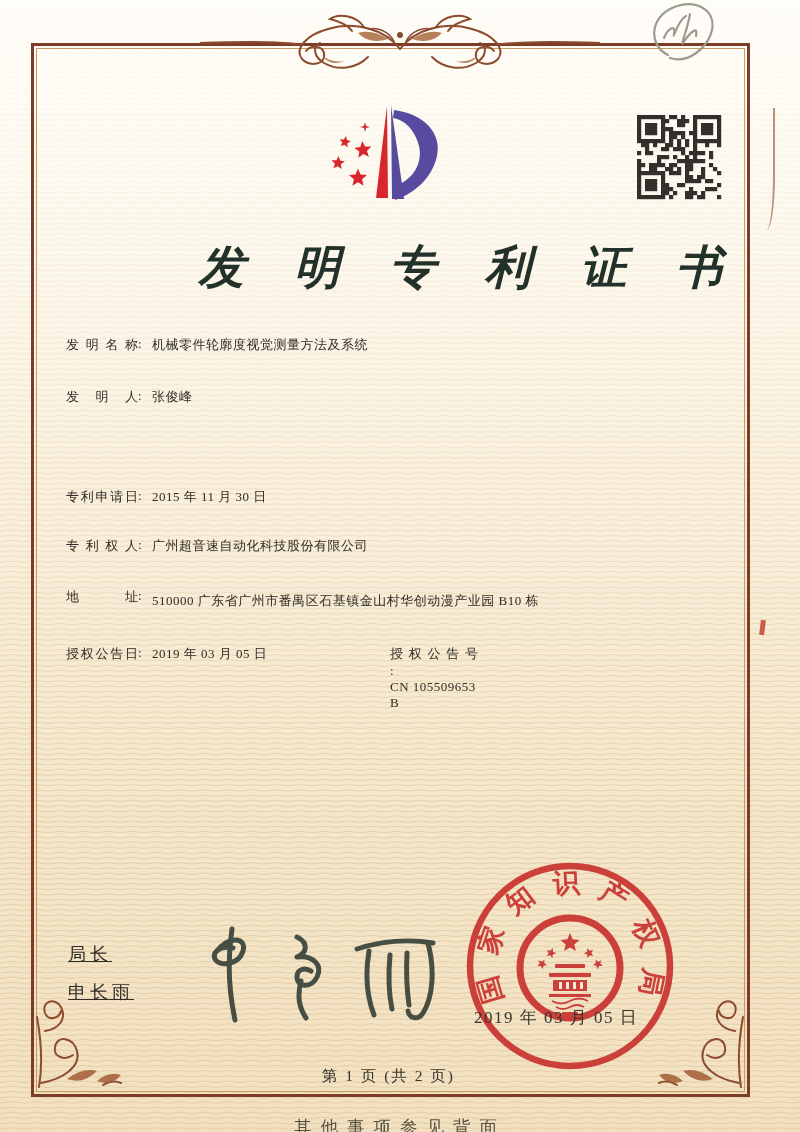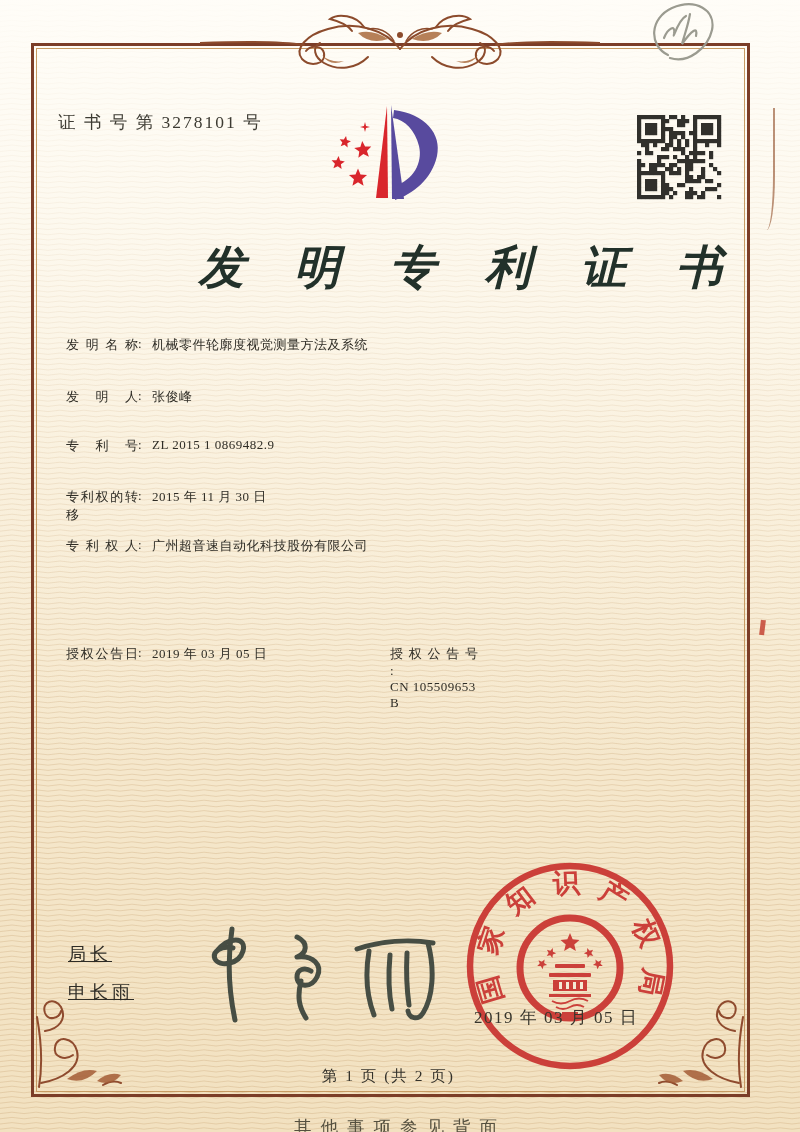--- a/index.html
+++ b/index.html
@@ -79,21 +79,20 @@
     <g transform="matrix(-1,0,0,1,110,0)" stroke="#8f4b2e" stroke-width="2" fill="none" stroke-linecap="round">
       <path d="M6,104 C10,80 8,56 4,34"></path>
       <path d="M8,100 C30,96 48,84 44,68 C40,54 24,52 22,64 C20,74 32,78 40,72"></path>
       <path d="M12,48 C26,46 34,36 28,24 C22,14 8,18 12,30 C15,38 26,36 28,28"></path>
       <path d="M70,102 q10,-6 18,-2"></path>
       <path d="M34,96 q16,-12 30,-8 q-14,14 -30,8 Z" fill="#a35c35" stroke="none" opacity=".85"></path>
       <path d="M64,98 q12,-10 24,-6 q-10,12 -24,6 Z" fill="#a35c35" stroke="none" opacity=".85"></path>
     </g>
   </svg>
 
-  <div class="cert-no">证 书 号 第 3278101 号</div>
 
   <svg class="abs" style="left:325px;top:100px" width="130" height="120" viewBox="0 0 130 120">
     <polygon points="62,6 51,98 63,98" fill="#d9262c"></polygon>
     <polygon points="66,5 67,99 79,99" fill="#584a9e"></polygon>
     <path d="M69,10 C100,14 117,34 112,56 C107,79 88,94 70,100 L70,86 C88,80 98,63 94,46 C90,30 80,20 68,18 Z" fill="#584a9e"></path>
     <g id="logo-stars" fill="#d9262c">
         <polygon points="40.00,22.00 41.06,25.94 45.00,27.00 41.06,28.06 40.00,32.00 38.94,28.06 35.00,27.00 38.94,25.94"></polygon>
         <polygon points="21.04,36.09 21.94,40.12 25.94,41.16 22.38,43.27 22.63,47.39 19.53,44.66 15.68,46.17 17.33,42.38 14.70,39.18 18.82,39.57"></polygon>
         <polygon points="37.22,41.03 40.09,46.53 46.28,46.48 41.95,50.91 43.90,56.79 38.35,54.03 33.36,57.71 34.27,51.58 29.23,47.98 35.34,46.94"></polygon>
         <polygon points="13.61,56.03 15.07,60.62 19.82,61.43 15.90,64.23 16.61,69.00 12.73,66.14 8.41,68.28 9.93,63.71 6.56,60.26 11.38,60.30"></polygon>
@@ -338,28 +337,28 @@
   <div class="red-tick"></div>
 
   <div class="title">发 明 专 利 证 书</div>
 
   <div class="frow r1">
     <span class="flabel">发明名称</span><span class="fcolon">:</span><span class="fvalue">机械零件轮廓度视觉测量方法及系统</span>
   </div>
   <div class="frow r2">
     <span class="flabel">发明人</span><span class="fcolon">:</span><span class="fvalue">张俊峰</span>
   </div>
-  <div class="frow r3">
-    <span class="flabel">专利号</span><span class="fcolon">:</span><span class="fvalue">ZL 2015 1 0869482.9</span>
-  </div>
   <div class="frow r4">
-    <span class="flabel">专利权的转移</span><span class="fcolon">:</span><span class="fvalue">2015 年 11 月 30 日</span>
+    <span class="flabel">专利申请日</span><span class="fcolon">:</span><span class="fvalue">2015 年 11 月 30 日</span>
   </div>
   <div class="frow r5">
     <span class="flabel">专利权人</span><span class="fcolon">:</span><span class="fvalue">广州超音速自动化科技股份有限公司</span>
+  </div>
+  <div class="frow r6">
+    <span class="flabel">地址</span><span class="fcolon">:</span><span class="fvalue">510000 广东省广州市番禺区石基镇金山村华创动漫产业园 B10 栋</span>
   </div>
   <div class="frow r7">
     <span class="flabel">授权公告日</span><span class="fcolon">:</span><span class="fvalue">2019 年 03 月 05 日</span>
     <span class="pair2">
       <span class="flabel">授权公告号</span><span class="fcolon">:</span><span class="fvalue">CN 105509653 B</span>
     </span>
   </div>
 
   <div class="paras">
   </div>

